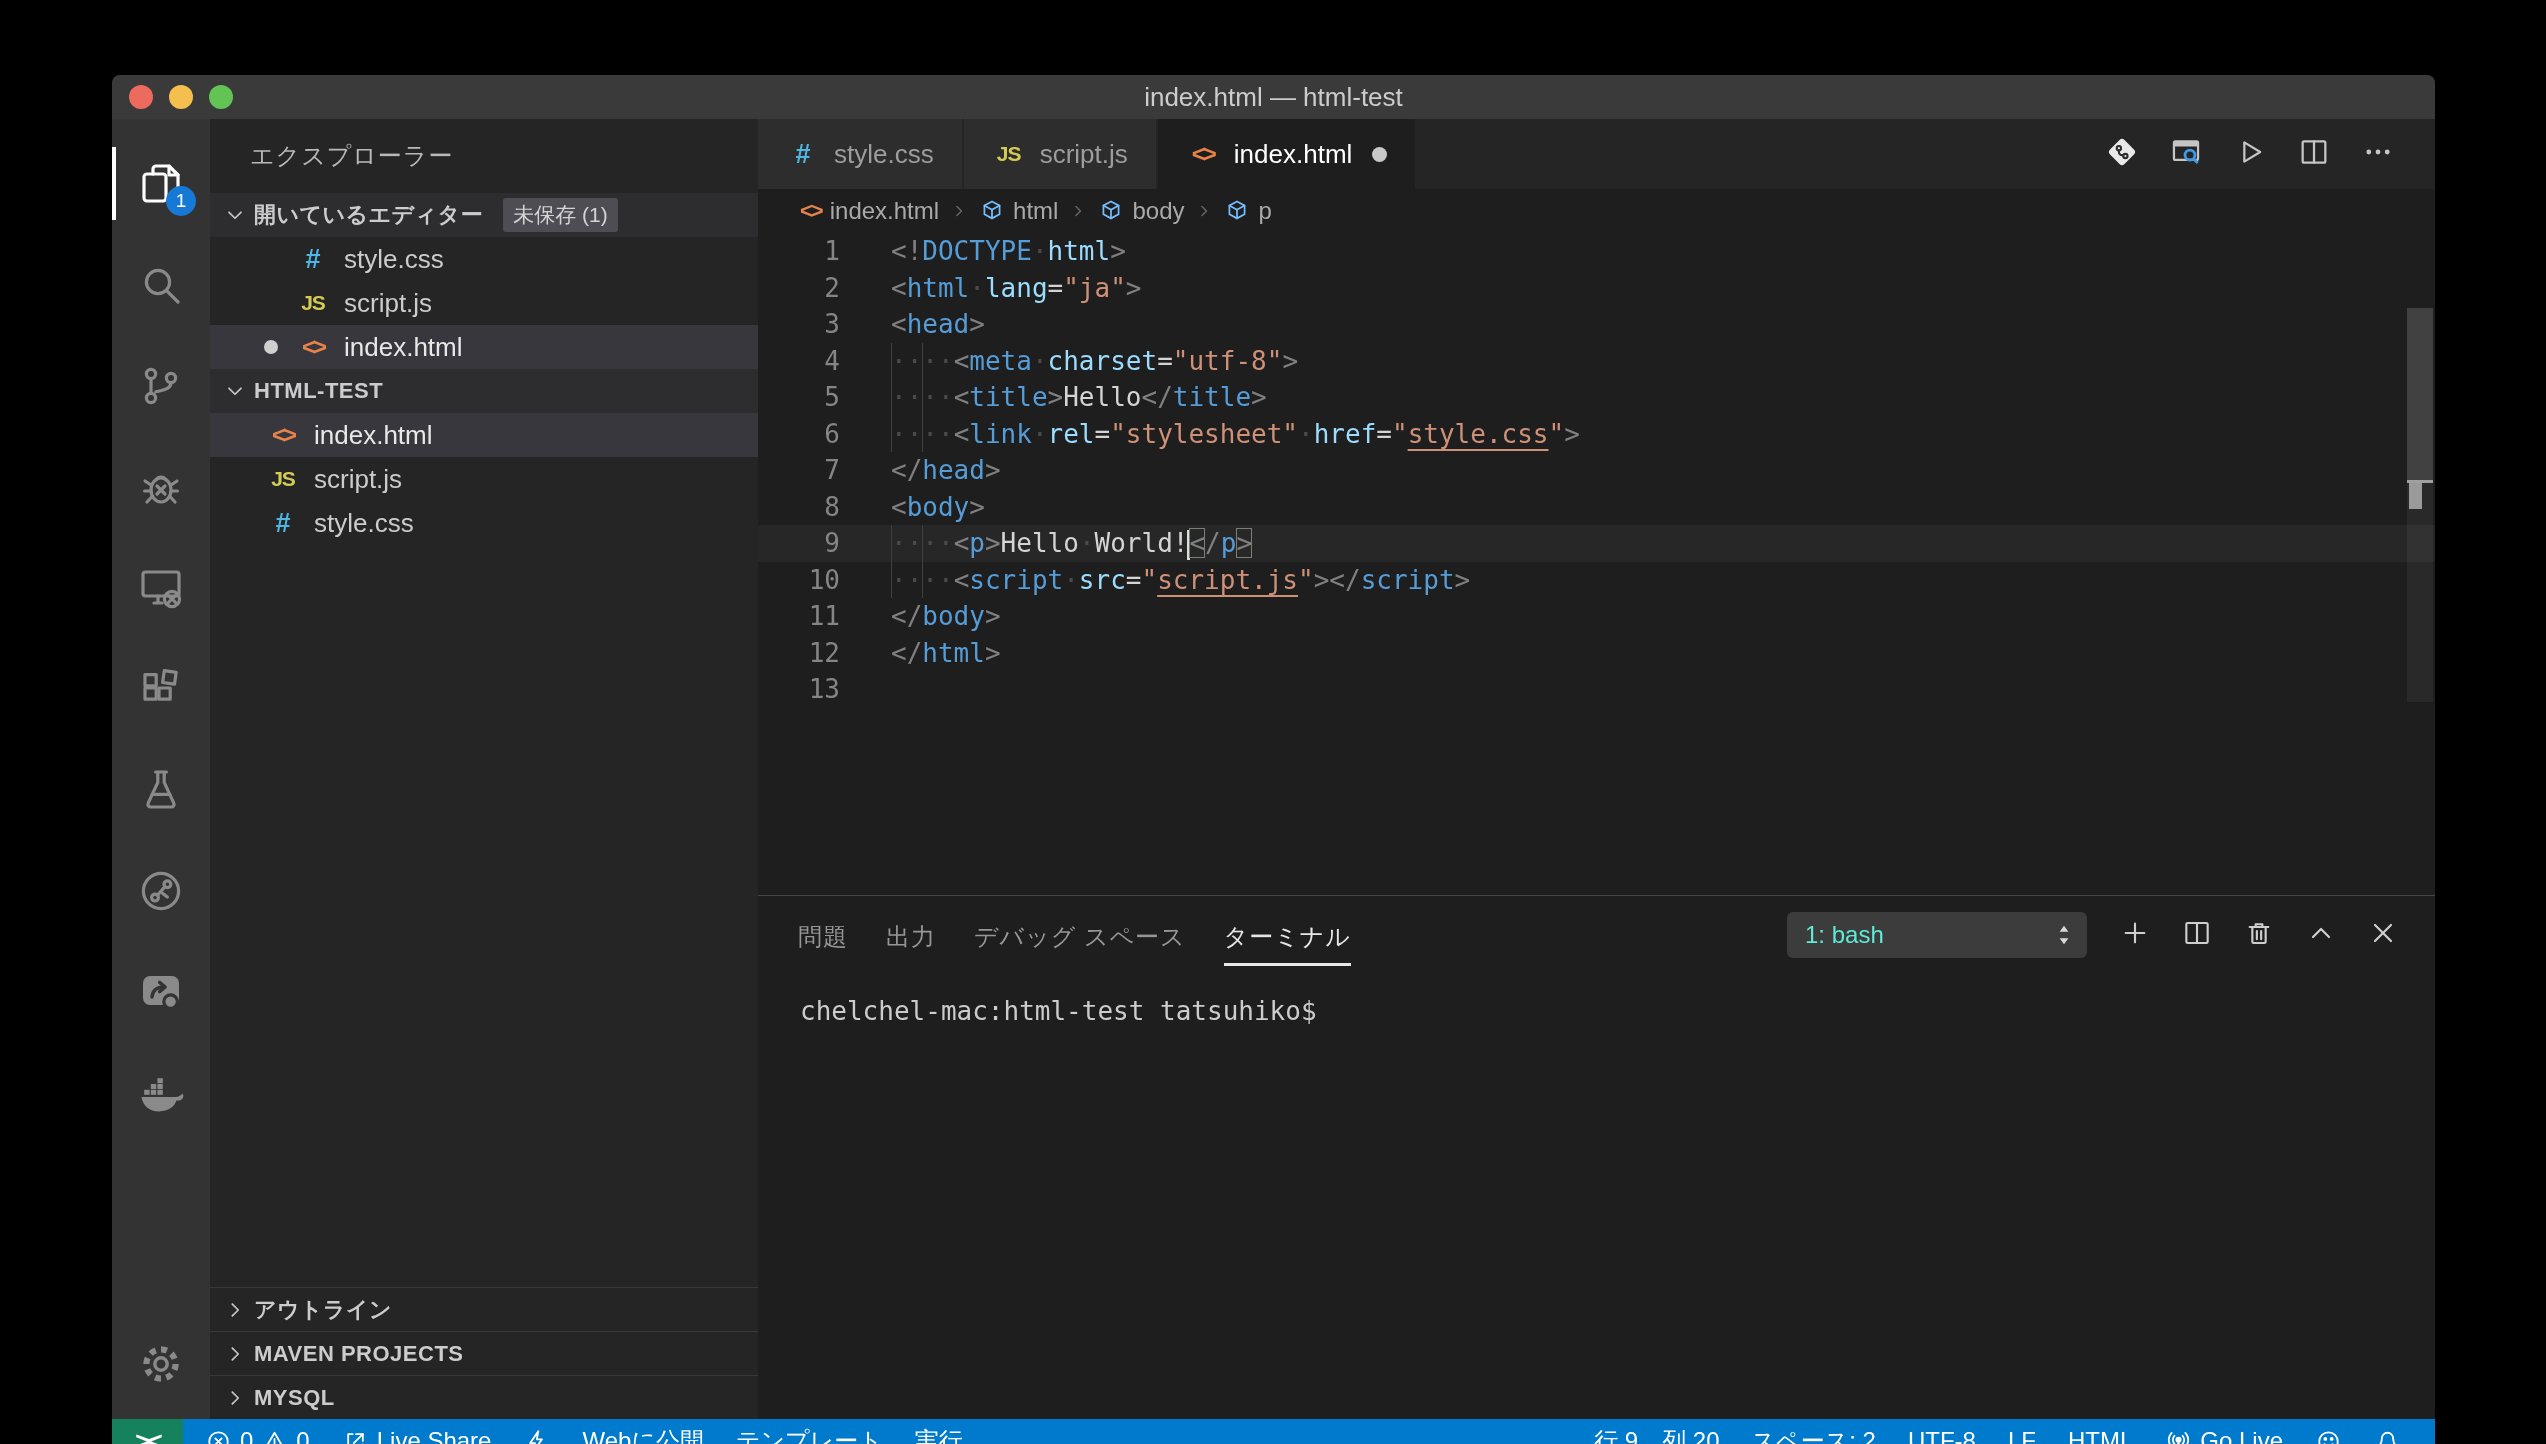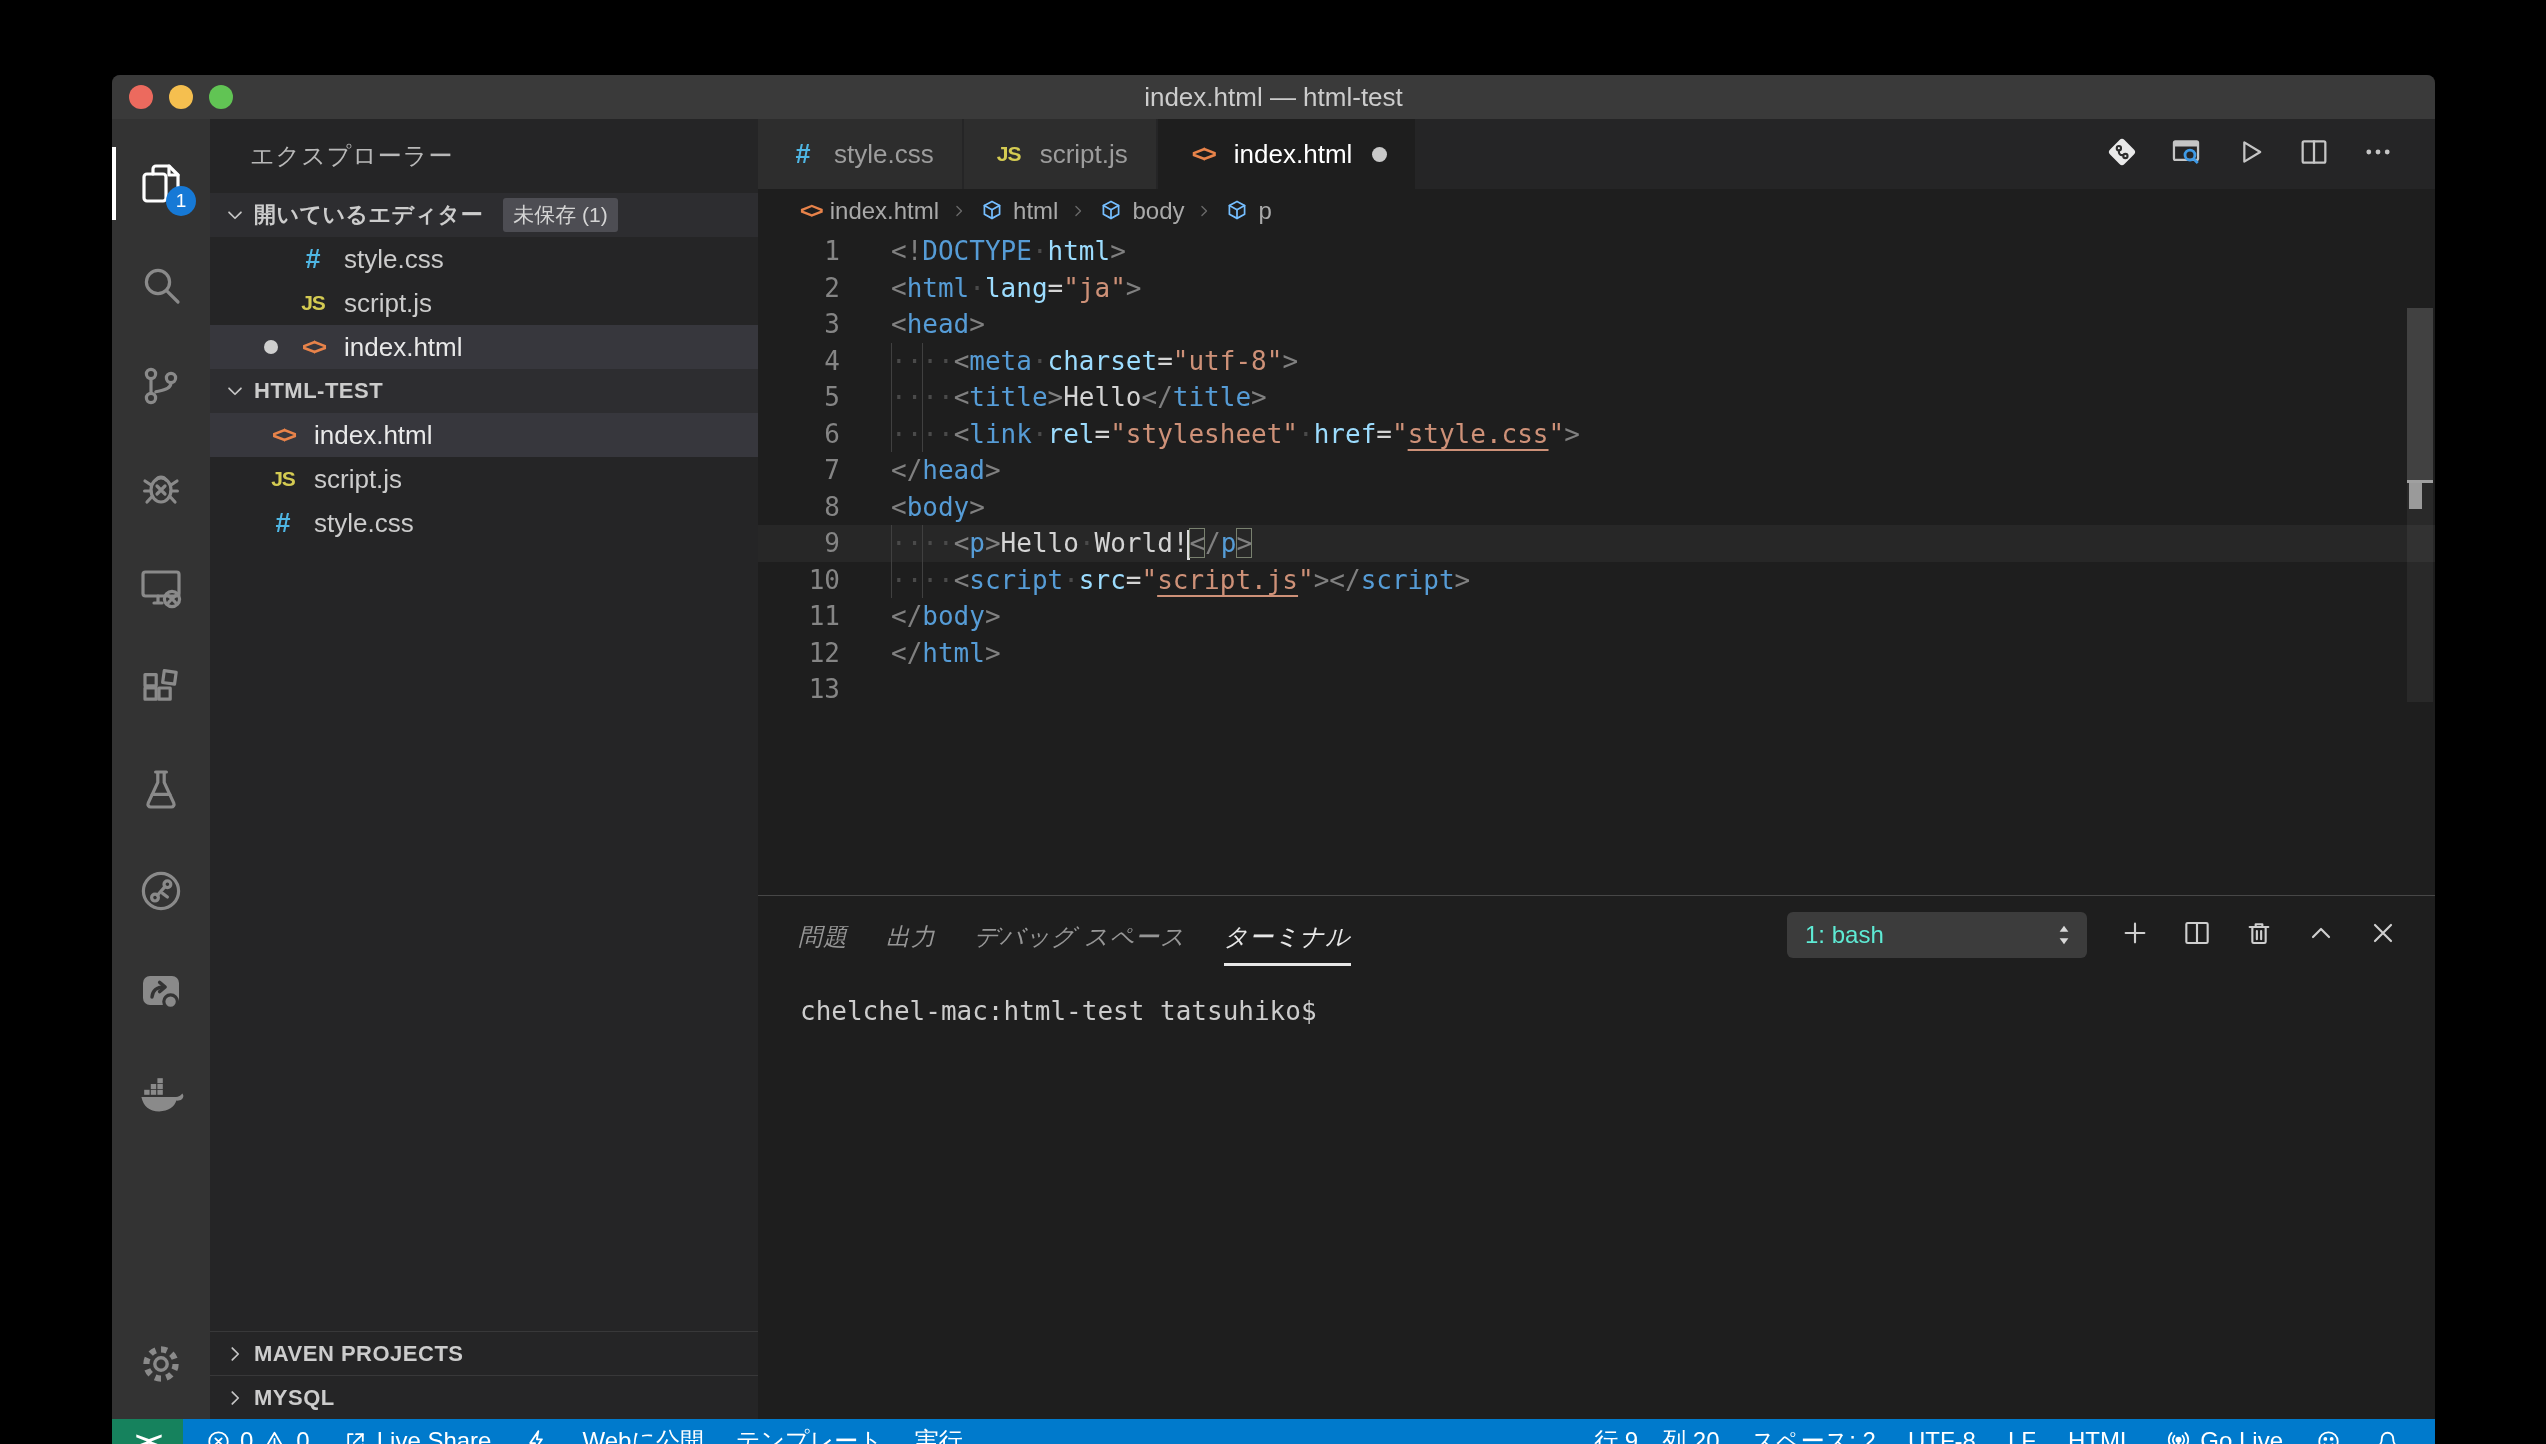--- a/index.html
+++ b/index.html
@@ -96,21 +96,21 @@
   .scroll-track { position:absolute; right:2px; top:75px; width:26px; height:394px;
                   background:rgba(110,110,110,.14); }
   .scroll-slider { position:absolute; left:0; top:0; width:100%; height:172px;
                    background:rgba(140,140,140,.25); }
   .scroll-marker-line { position:absolute; left:0; top:172px; width:100%; height:3px; background:#a0a0a0; }
   .scroll-marker { position:absolute; left:2px; top:175px; width:13px; height:26px; background:#9a9a9a; }
 
   
   .panel { flex:1; border-top:1px solid #474747; display:flex; flex-direction:column; min-height:0; }
   .panel-header { height:78px; flex:none; display:flex; align-items:center; padding:0 36px 0 40px; }
-  .panel-tabs { display:flex; gap:38px;font-style:italic; }
+  .panel-tabs { display:flex; gap:38px; }
   .panel-tab { font-size:24px; color:#969696; padding:16px 0 10px; cursor:pointer;
                border-bottom:3px solid transparent; letter-spacing:1px; }
   .panel-tab.active { color:#e7e7e7; border-bottom-color:#e7e7e7; }
   .panel-right { margin-left:auto; display:flex; align-items:center; gap:32px; }
   .term-select { width:300px; height:46px; background:#3c3c3c; border-radius:6px;
                  display:flex; align-items:center; padding:0 8px 0 18px; cursor:pointer; }
   .term-select .ts-label { color:#5eead4; font-size:24px; flex:1; }
   .term-select svg { width:30px; height:30px; color:#d8d8d8; }
   .panel-actions { display:flex; align-items:center; gap:30px; color:#cfcfcf; }
   .panel-actions .pa { cursor:pointer; } .panel-actions svg { width:32px; height:32px; display:block; }
@@ -305,20 +305,28 @@
             <span class="fi js">JS</span>
             <span>script.js</span>
           </div>
           <div class="file-row nested">
             <span class="fi css">#</span>
             <span>style.css</span>
           </div>
         </div>
 
       <div class="sb-bottom" id="sb-bottom">
+          <div class="section-header">
+            <span class="icon chev">
+              <svg viewBox="0 0 24 24" fill="none" stroke="currentColor" stroke-width="1.6" stroke-linecap="round" stroke-linejoin="round">
+                <path d="M9.5 6.5l5.5 5.5-5.5 5.5"></path>
+              </svg>
+            </span>
+            <span class="sh-label">アウトライン</span>
+          </div>
           <div class="section-header">
             <span class="icon chev">
               <svg viewBox="0 0 24 24" fill="none" stroke="currentColor" stroke-width="1.6" stroke-linecap="round" stroke-linejoin="round">
                 <path d="M9.5 6.5l5.5 5.5-5.5 5.5"></path>
               </svg>
             </span>
             <span class="sh-label">MAVEN PROJECTS</span>
           </div>
           <div class="section-header">
             <span class="icon chev">

